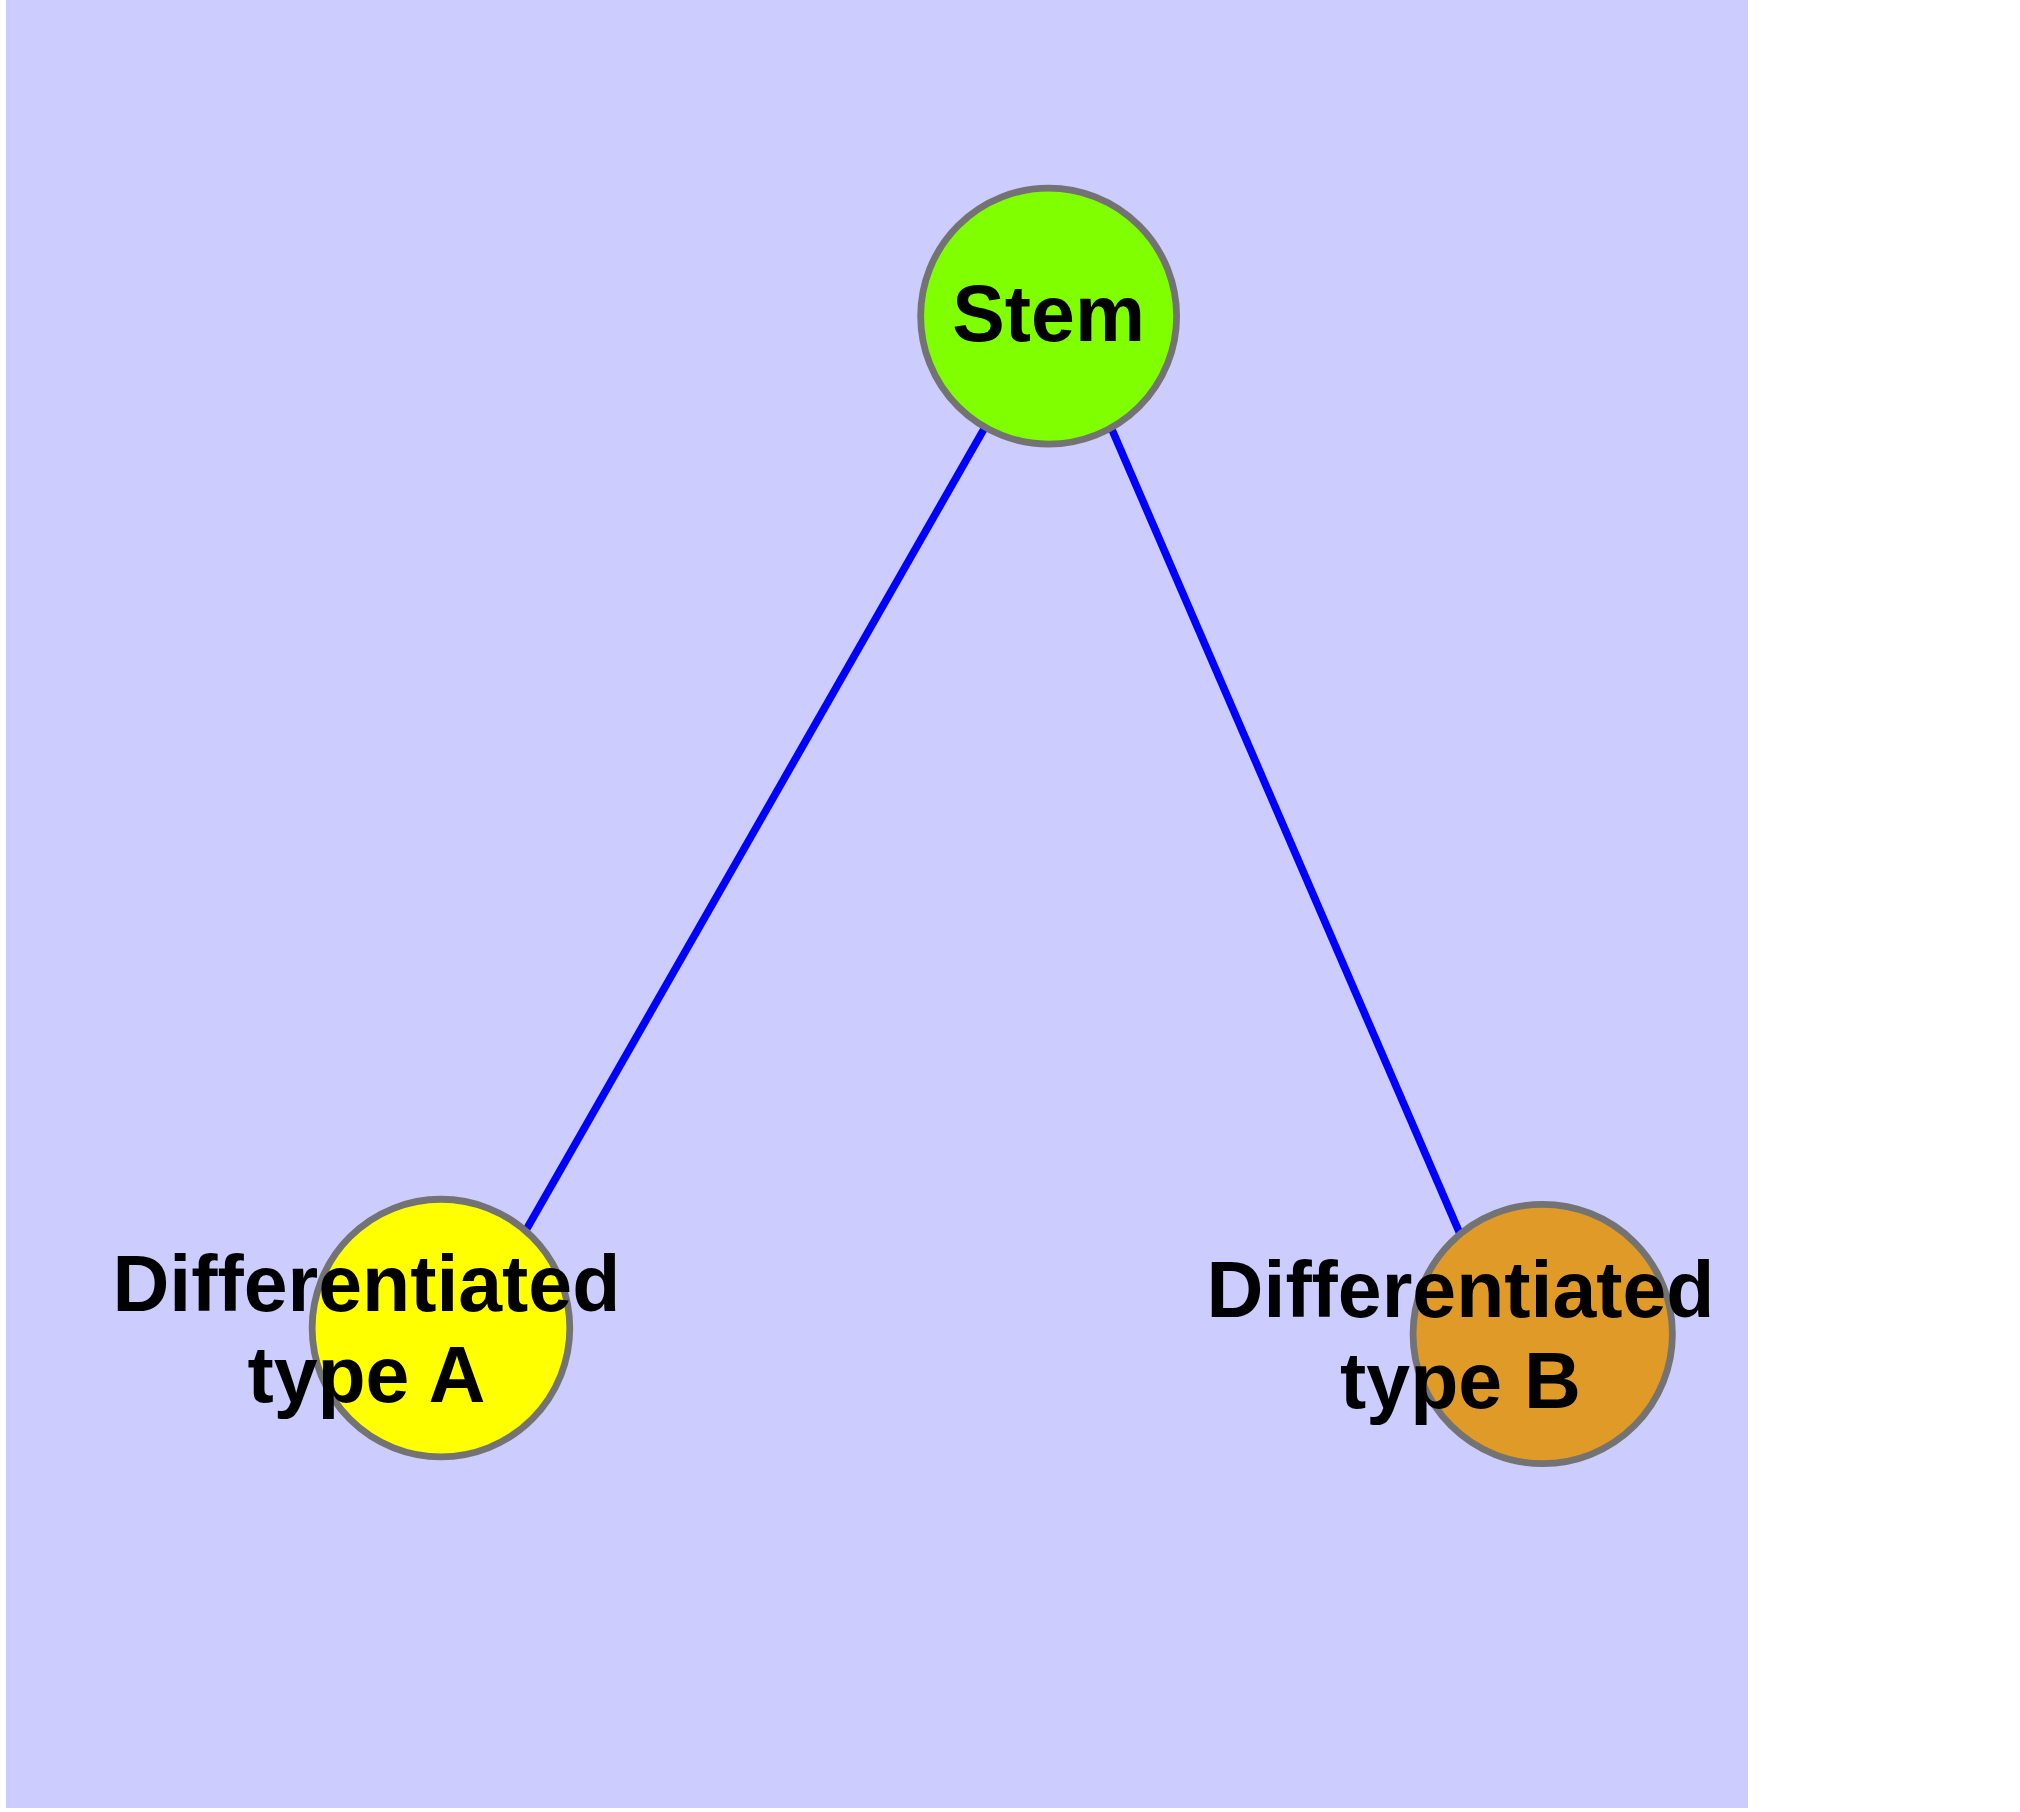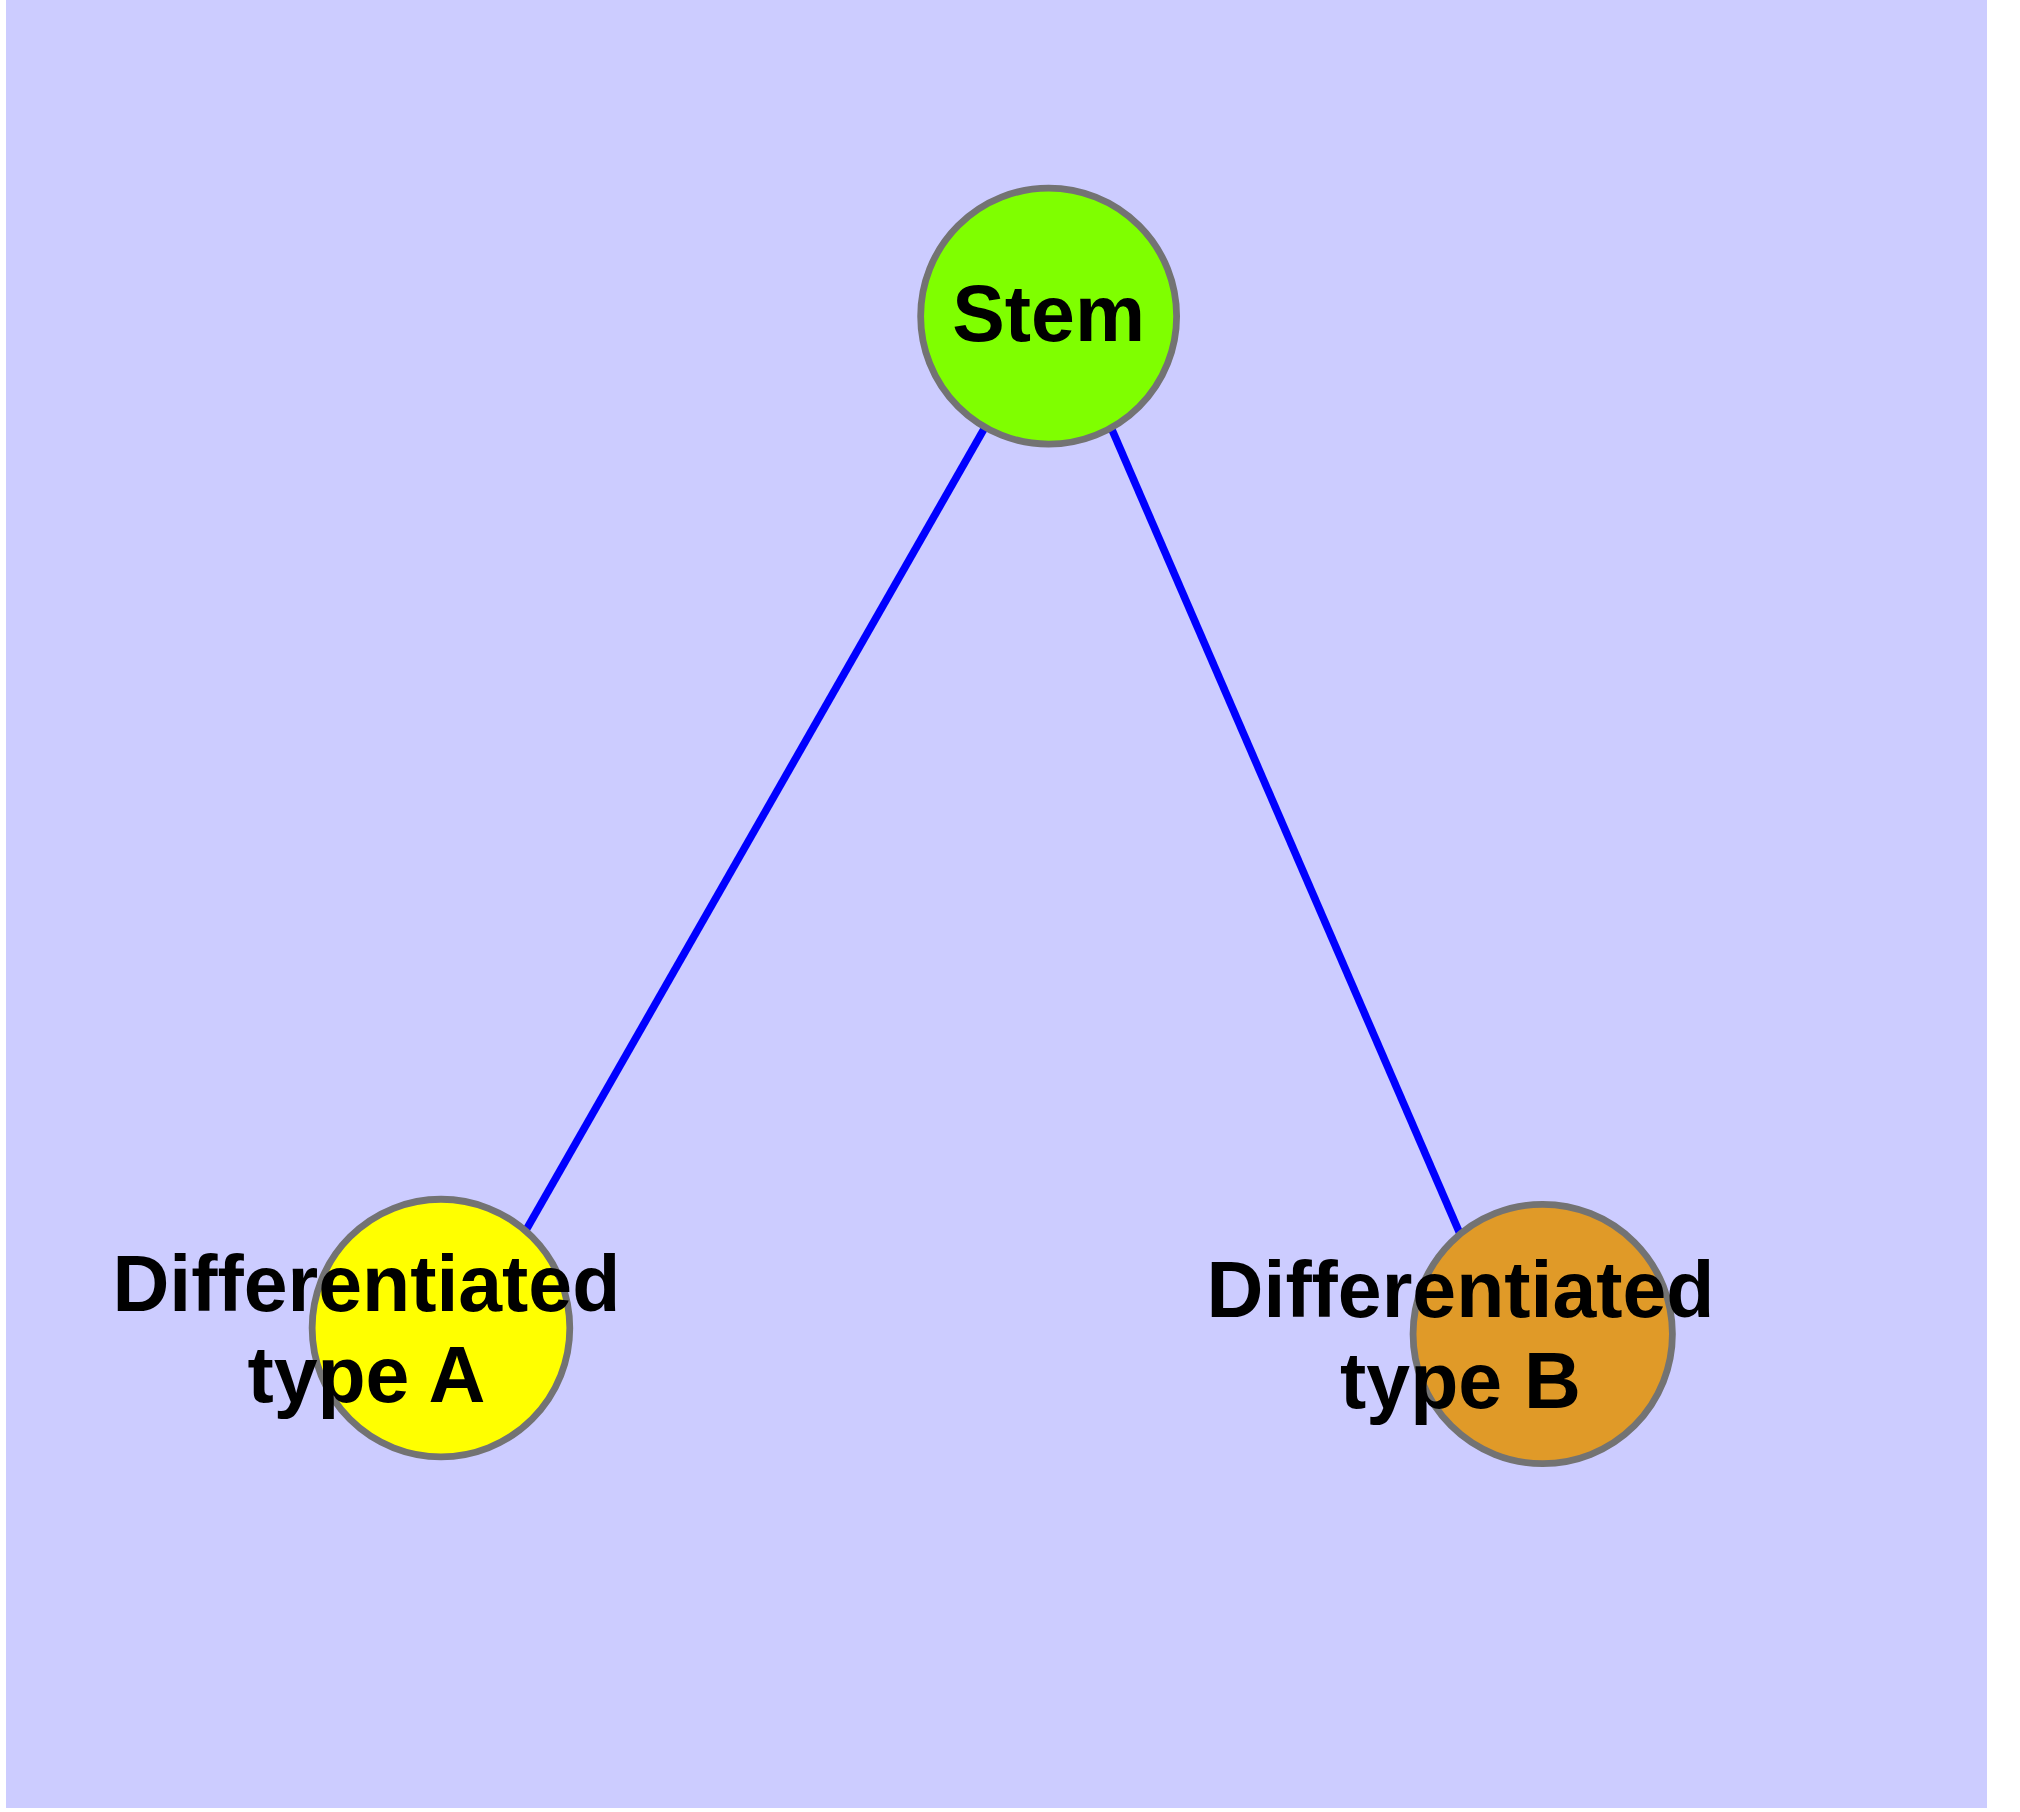--- a/index.html
+++ b/index.html
@@ -3,21 +3,21 @@
 <meta charset="utf-8">
 <title>Cell differentiation graph</title>
 <style>
   html, body {
     margin: 0;
     padding: 0;
     background: #ffffff;
   }
   #canvas {
     position: relative;
-    width: 1987px;
+    width: 1748px;
     height: 1812px;
     background: #ffffff;
     overflow: hidden;
     font-family: "Liberation Sans", "DejaVu Sans", sans-serif;
   }
   #plot-area {
     position: absolute;
     left: 6px;
     top: 0px;
     width: 2015px;

